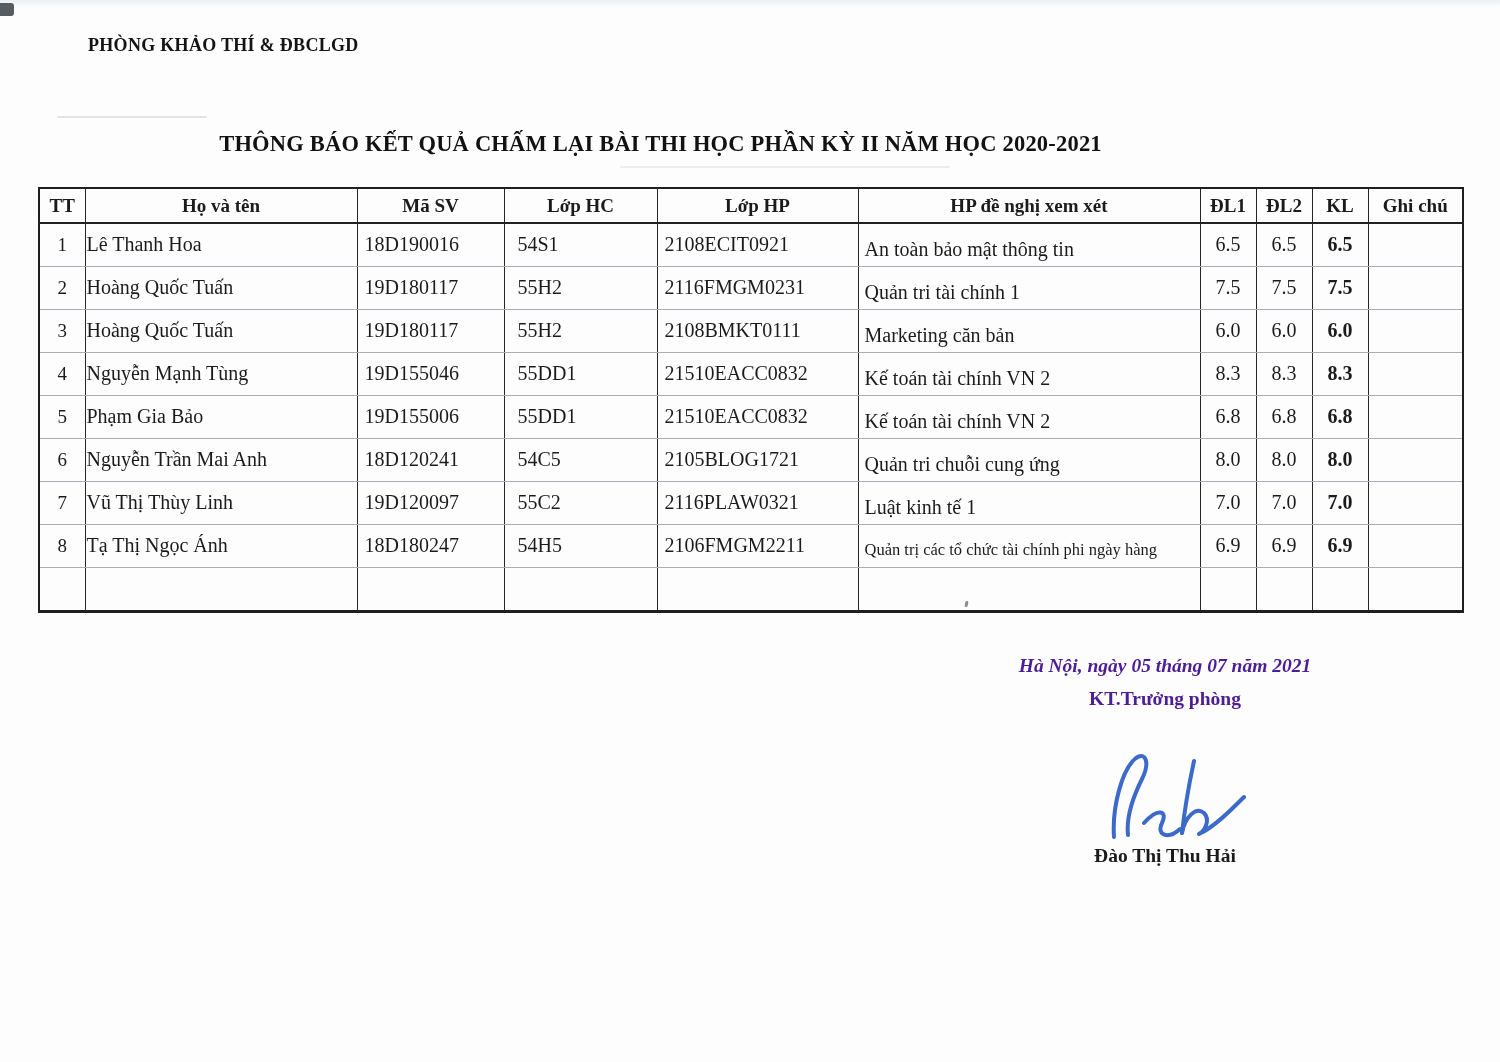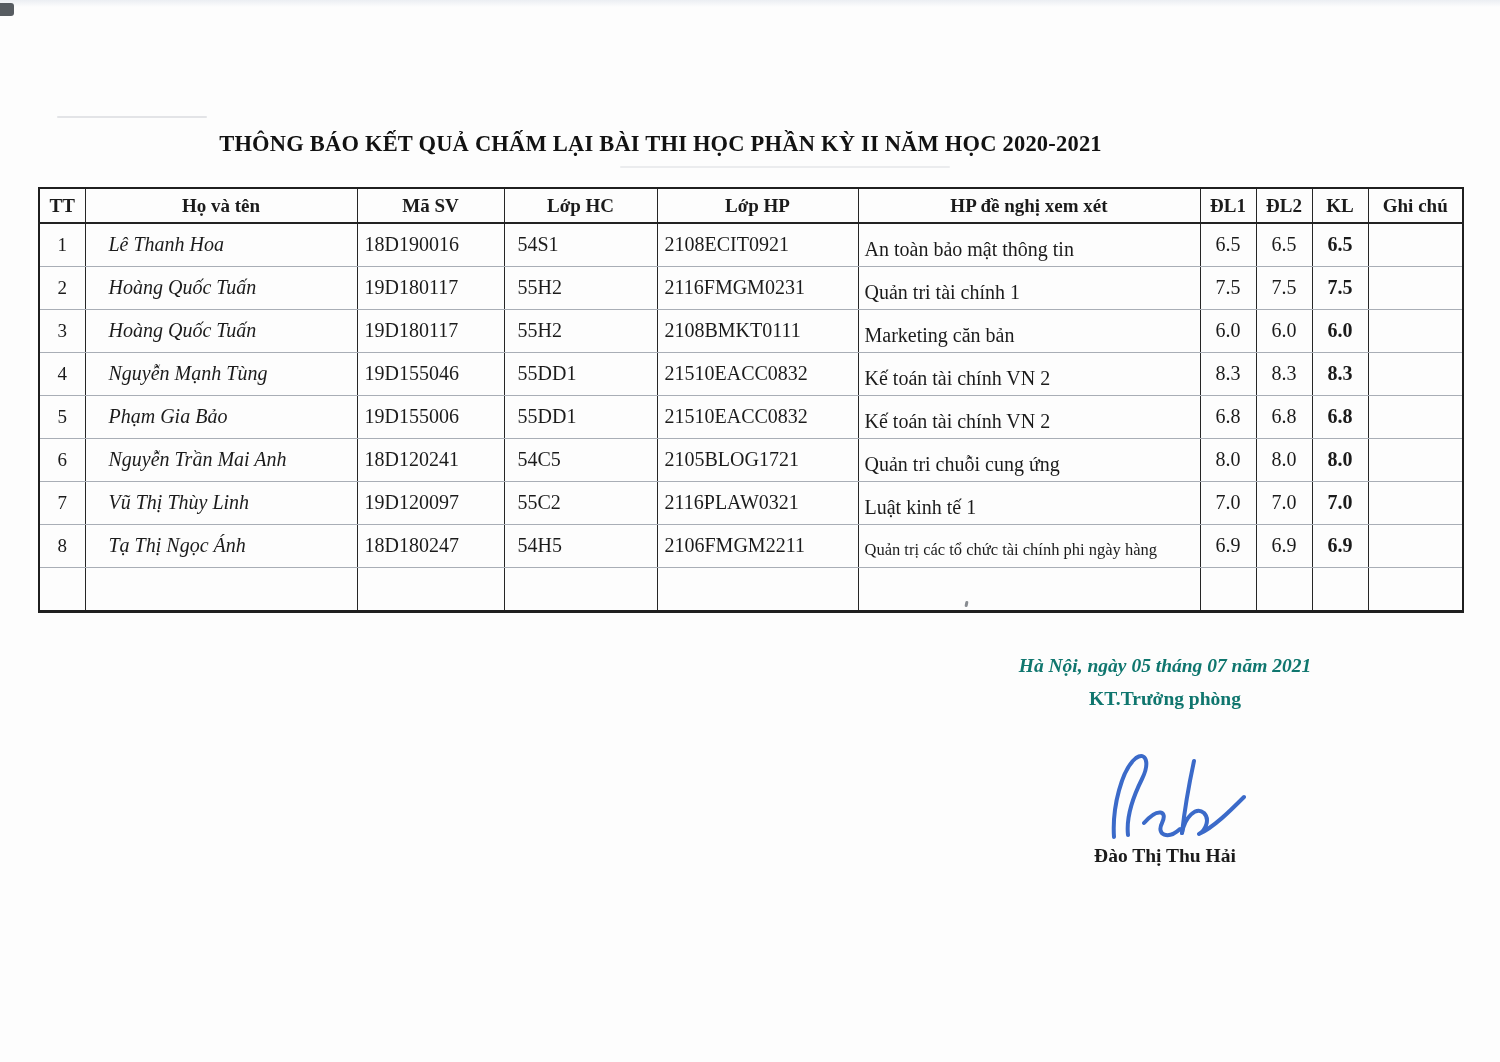--- a/index.html
+++ b/index.html
@@ -57,53 +57,54 @@
     overflow: hidden; white-space: nowrap;
   }
   th:last-child, td:last-child { border-right: none; }
   thead th {
     height: 35px; font-size: 19px; font-weight: bold; text-align: center;
     border-bottom: 2px solid #222;
   }
   tbody td { height: 43px; border-bottom: 1px solid #a9aeb6; }
   tbody tr.empty-row td { height: 44px; border-bottom: none; }
   td.col-tt    { text-align: center; font-size: 19px; }
-  td.col-name  { padding-left: 23px; font-style: italic; }
+  td.col-name  { padding-left: 1px; }
   td.col-msv   { padding-left: 7px; }
   td.col-lophc { padding-left: 13px; }
   td.col-lophp { padding-left: 7px; }
   td.col-hp    { padding-left: 6px; padding-top: 9px; }
   td.col-hp.hp-small { font-size: 16.5px; }
   td.col-score { text-align: center; }
   td.col-kl    { text-align: center; font-weight: bold; }
 
   
   .sign-block {
     position: absolute; left: 950px; top: 655px; width: 430px;
-    text-align: center; color: #0f766e;
+    text-align: center; color: #4c1d95;
   }
   .sign-date { font-size: 19.5px; font-weight: bold; font-style: italic; }
   .sign-role1 { margin-top: 11px; font-size: 19.5px; font-weight: bold; }
   .sign-role2 { margin-top: 9px;  font-size: 19.5px; font-weight: bold; }
   .sign-svg-wrap { position: absolute; left: 1092px; top: 745px; width: 160px; height: 100px; }
   .sign-name {
     position: absolute; left: 950px; top: 845px; width: 430px;
     text-align: center; font-size: 19.5px; font-weight: bold;
   }
 </style>
 </head>
 <body>
 
 <div class="scan-topband"></div>
 <div class="scan-corner"></div>
 <div class="smudge smudge-1"></div>
 <div class="smudge smudge-2"></div>
 <div class="speck"></div>
 
 <div class="org-block">
+  <div>PHÒNG KHẢO THÍ &amp; ĐBCLGD</div>
 </div>
 
 <div class="doc-title">THÔNG BÁO KẾT QUẢ CHẤM LẠI BÀI THI HỌC PHẦN KỲ II NĂM HỌC 2020-2021</div>
 
 <table class="results">
   <colgroup>
     <col style="width:46px">
       <col style="width:272px">
       <col style="width:147px">
     <col style="width:153px">

